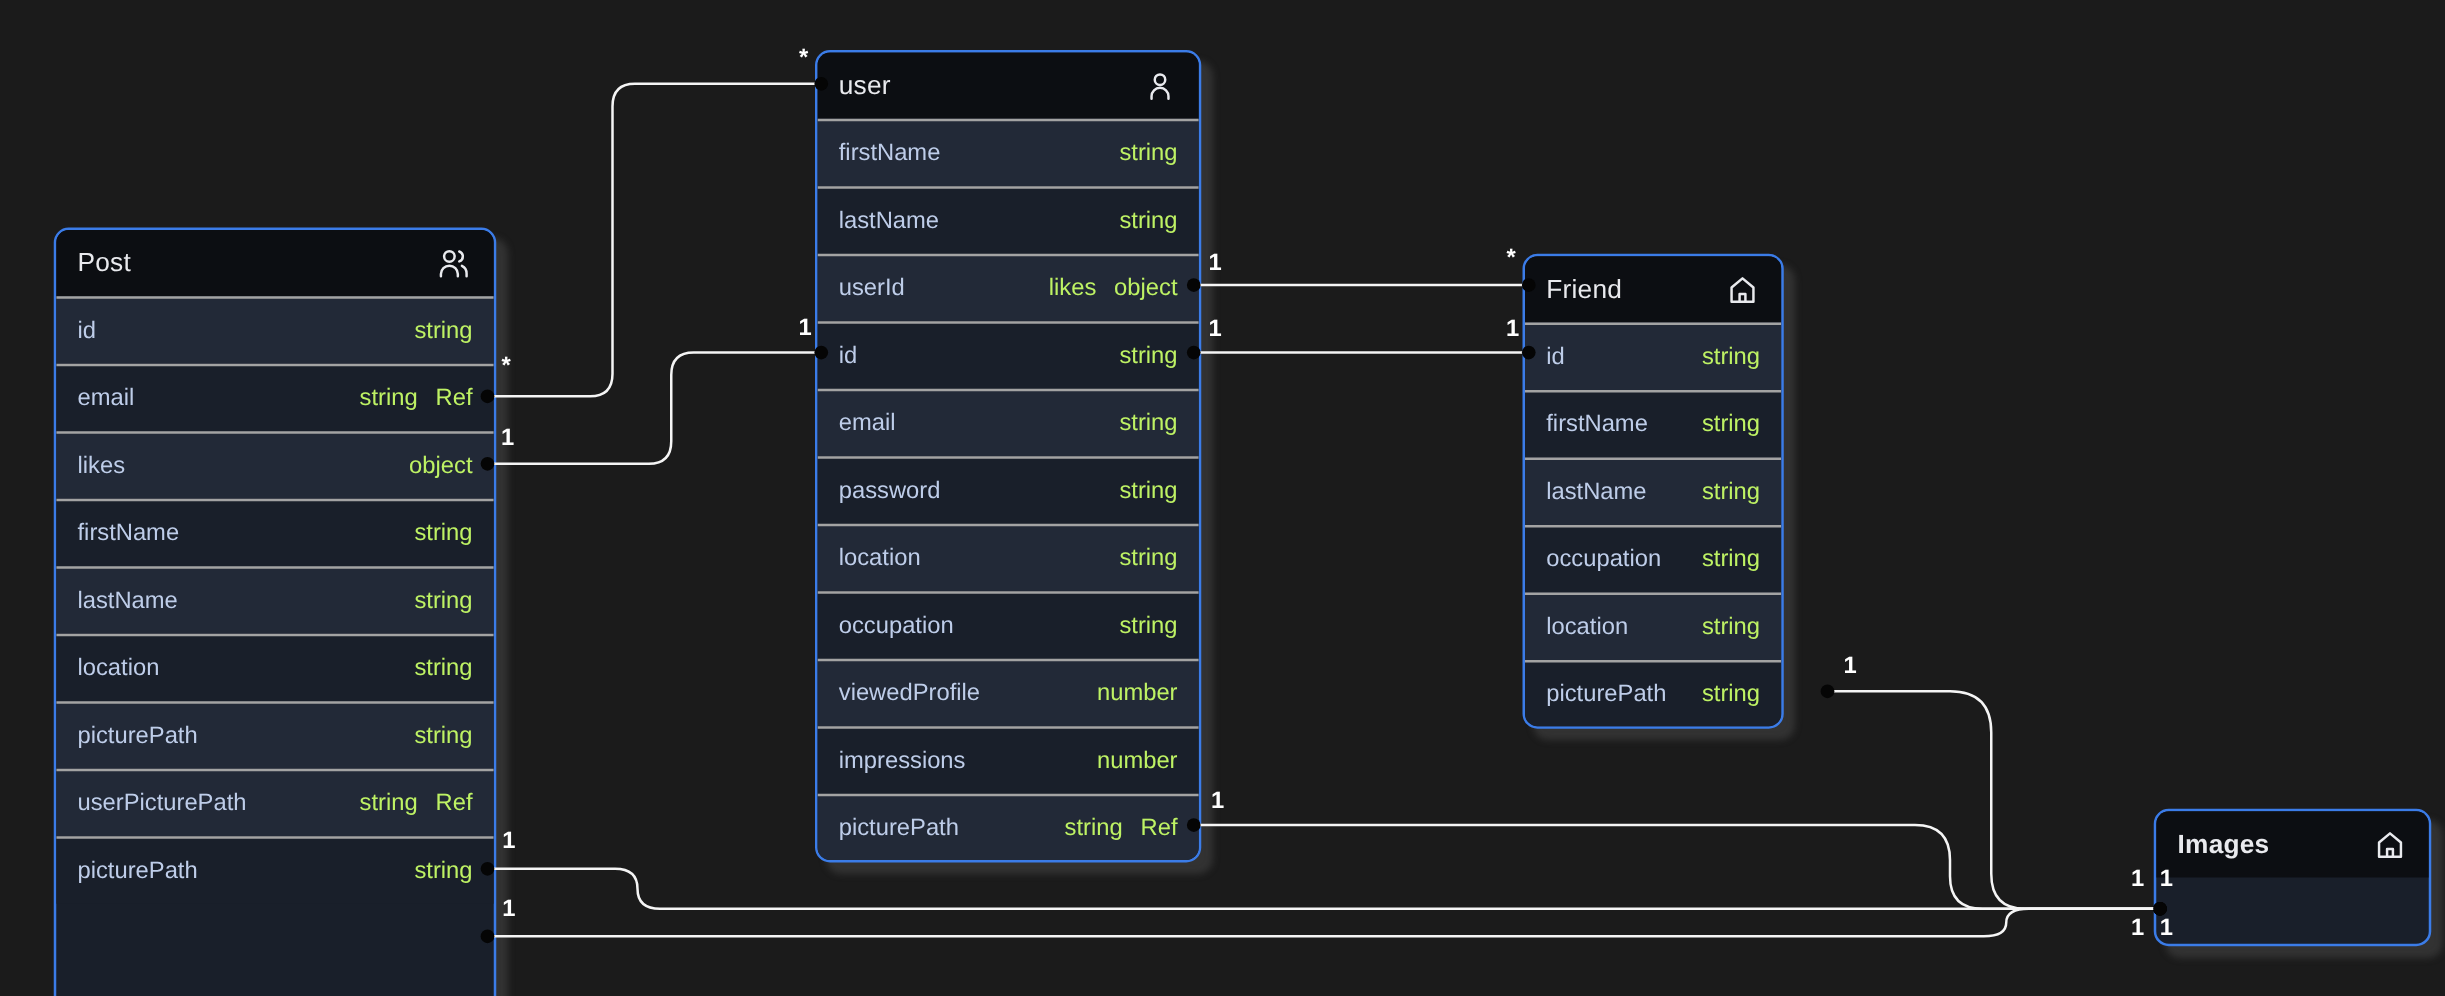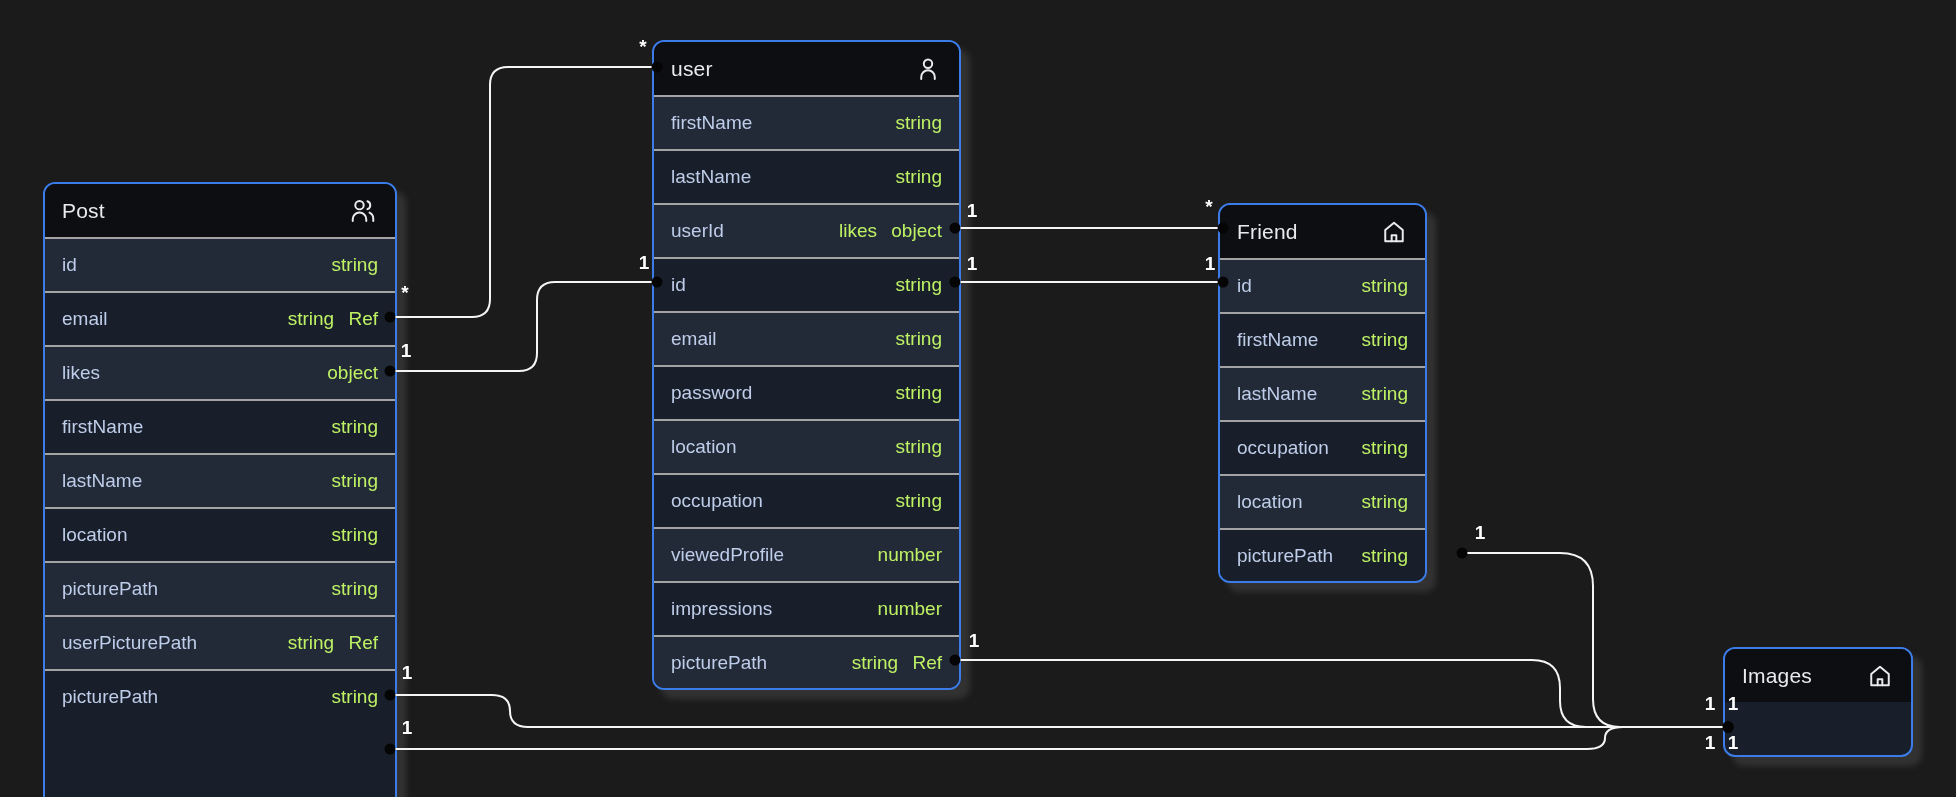--- a/index.html
+++ b/index.html
@@ -194,21 +194,21 @@
       </div>
       <div class="row light">
         <span class="fname">location</span>
         <span class="ftype">string</span>
       </div>
       <div class="row dark">
         <span class="fname">picturePath</span>
         <span class="ftype">string</span>
       </div>
     </div>
-    <div class="db-table" style="left: 1723px; top: 647px; width: 190px; height: 110px;">
+    <div class="db-table" style="left: 1723px; top: 647px; width: 222px; height: 110px; font-weight: bold;">
       <div class="tbl-header">
         <span class="tbl-title">Images</span>
         <span class="tbl-icon">
           <svg width="28" height="28" viewBox="0 0 24 24">
             <path d="M4.5 10.3 12 4l7.5 6.3V20h-15z"></path>
             <path d="M10 20v-5.2h4V20"></path>
           </svg>
         </span>
       </div>
     </div>

